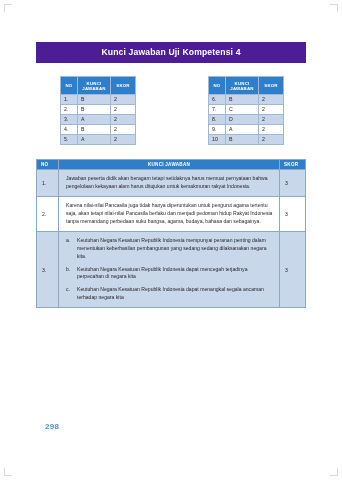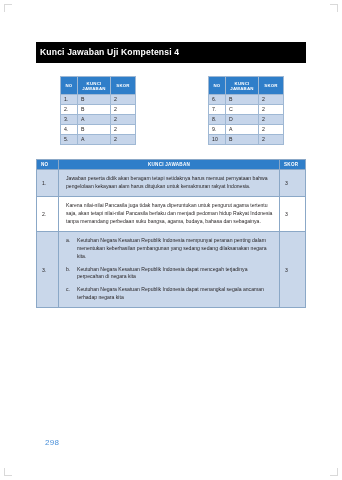--- a/index.html
+++ b/index.html
@@ -37,23 +37,23 @@
 
   .content {
     position: absolute;
     left: 36px;
     top: 42px;
     width: 270px;
   }
 
   
   .title-banner {
-    background: #000000;
+    background: #4c1d95;
     color: #ffffff;
-    text-align: left;
+    text-align: center;
     font-size: 8.6px;
     font-weight: bold;
     letter-spacing: 0.15px;
     padding: 6px 4px 6px 4px;
     line-height: 1.1;
   }
 
   
   .mc-wrap {
     display: flex;
@@ -161,24 +161,24 @@
   }
   .item-text {
     flex: 1 1 auto;
     line-height: 1.55;
   }
 
   
   .folio {
     position: absolute;
     left: 45px;
-    bottom: 33px;
+    bottom: 49px;
     color: #4a90d9;
     font-size: 8px;
-    font-weight: normal;
+    font-weight: bold;
     letter-spacing: 0.3px;
   }
 </style>
 </head>
 <body>
 
 <div class="page">
 
   <div class="crop-mark crop-tl"></div>
   <div class="crop-mark crop-tr"></div>

